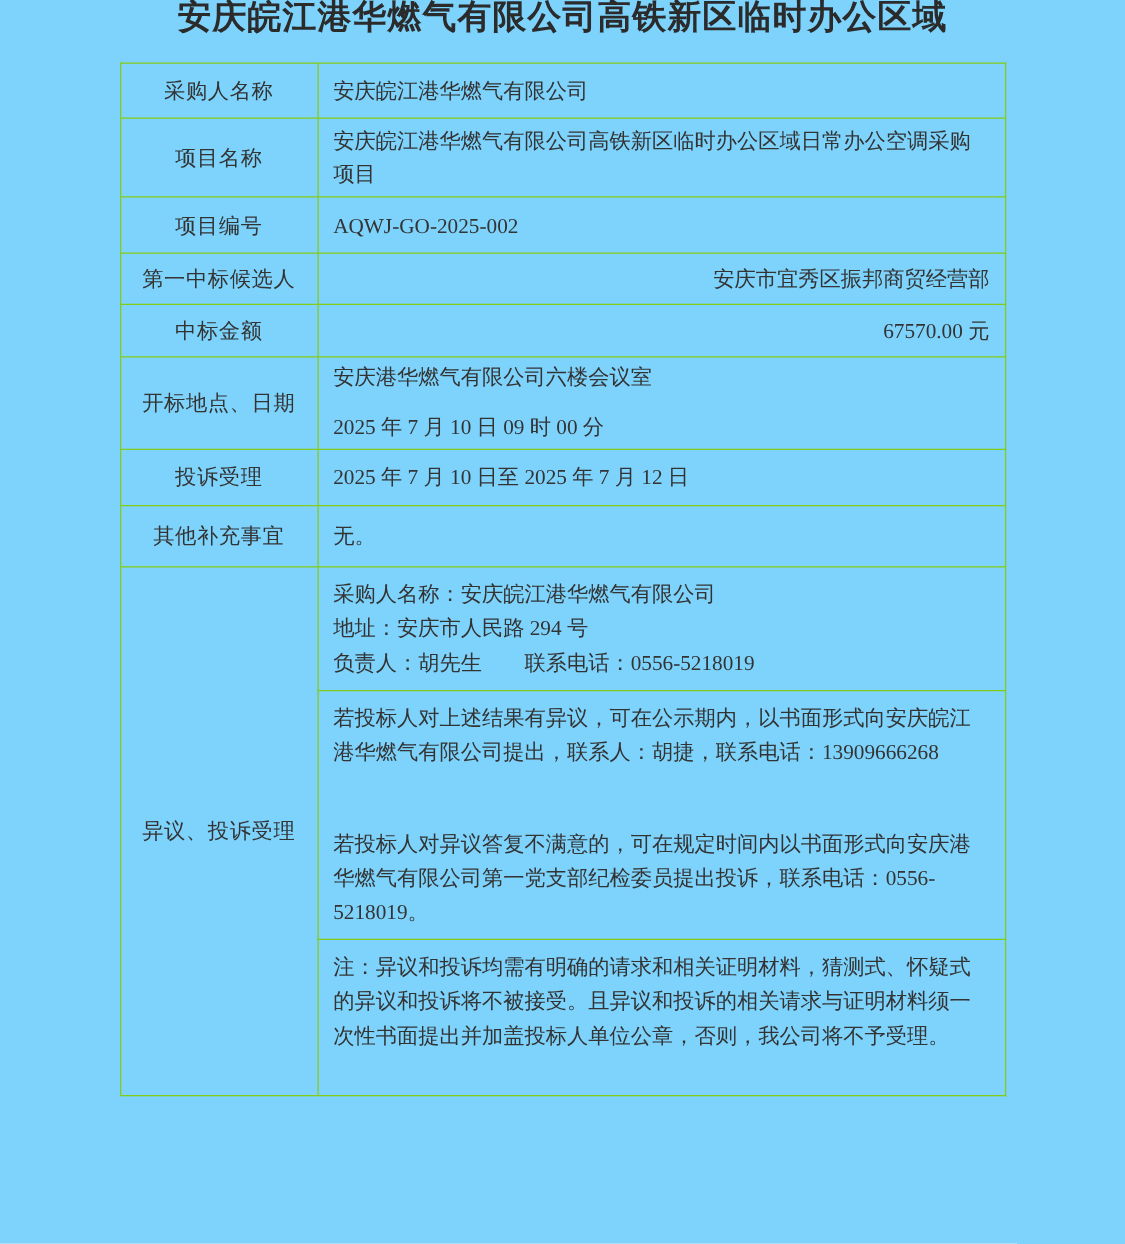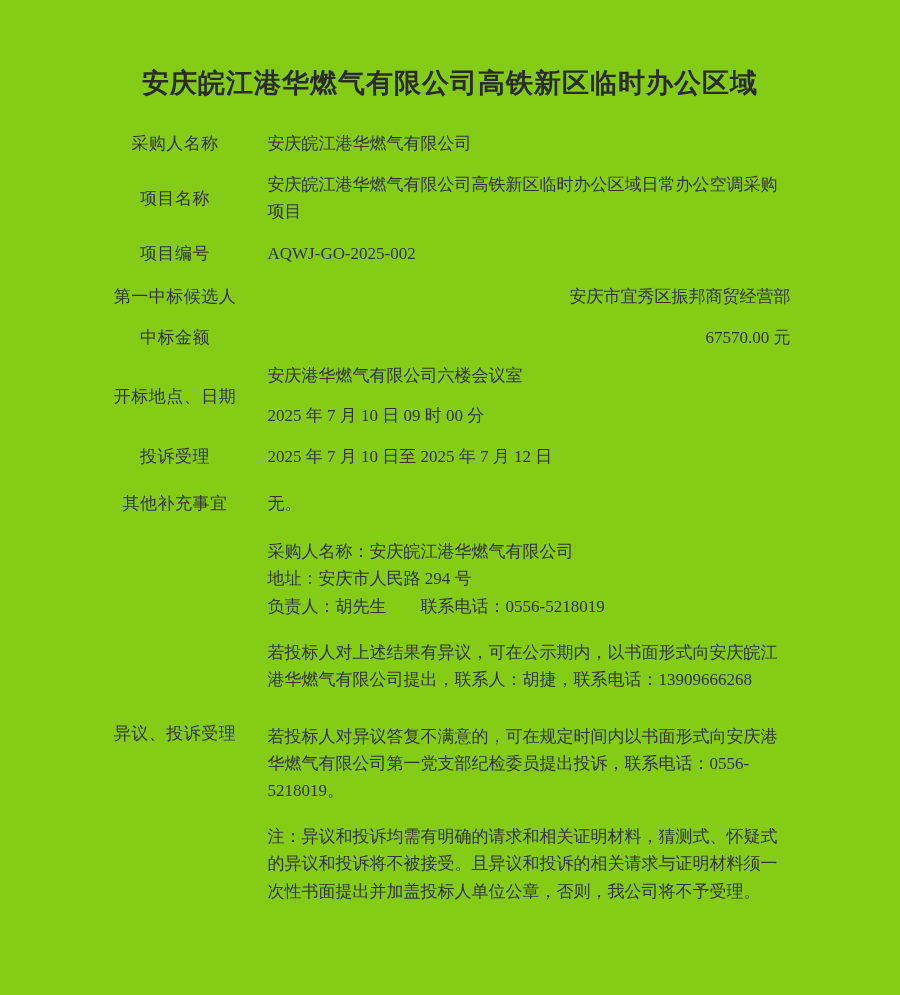--- a/index.html
+++ b/index.html
@@ -11,22 +11,21 @@
   body {
     width: 900px;
     height: 995px;
     font-family: "Liberation Serif", "DejaVu Serif", serif;
     color: #333333;
     overflow: hidden;
   }
   .page {
     width: 900px;
     height: 995px;
-    background: #84cc16;
-    padding-top: 70px;
+    background: #7dd3fc;
   }
   .doc-title {
     text-align: center;
     font-size: 27px;
     font-weight: bold;
     color: #2b2b2b;
     margin: 0;
     line-height: 1;
     letter-spacing: 1px;
   }
@@ -35,21 +34,21 @@
 
   table.doc-table {
     margin: 23px auto 0 auto;
     width: 708px;
     border-collapse: collapse;
     table-layout: fixed;
   }
   col.col-label { width: 158px; }
   col.col-value { width: 550px; }
   .doc-table td {
-    border: 3px solid #84cc16;
+    border: 1px solid #84cc16;
     font-size: 17px;
     line-height: 1.6;
     color: #333333;
     vertical-align: middle;
   }
   td.label-cell {
     text-align: center;
     padding: 4px 6px;
     letter-spacing: 0.5px;
   }
@@ -57,21 +56,21 @@
     text-align: left;
     padding: 4px 12px;
   }
   td.value-cell.center { text-align: right; }
   td.value-cell.top {
     vertical-align: top;
     padding-top: 8px;
     padding-bottom: 8px;
   }
   td.value-cell p { margin: 0; }
-  td.value-cell p + p { margin-top: 29px; }
+  td.value-cell p + p { margin-top: 46px; }
   .spaced-line { line-height: 1.45; }
   .spaced-line + .spaced-line { margin-top: 15px; }
   .contact-line { line-height: 1.62; }
 
   
   tr.r1  { height: 44px; }
   tr.r2  { height: 50px; }
   tr.r3  { height: 45px; }
   tr.r4  { height: 41px; margin-left: 27px; }
   tr.r5  { height: 42px; }

